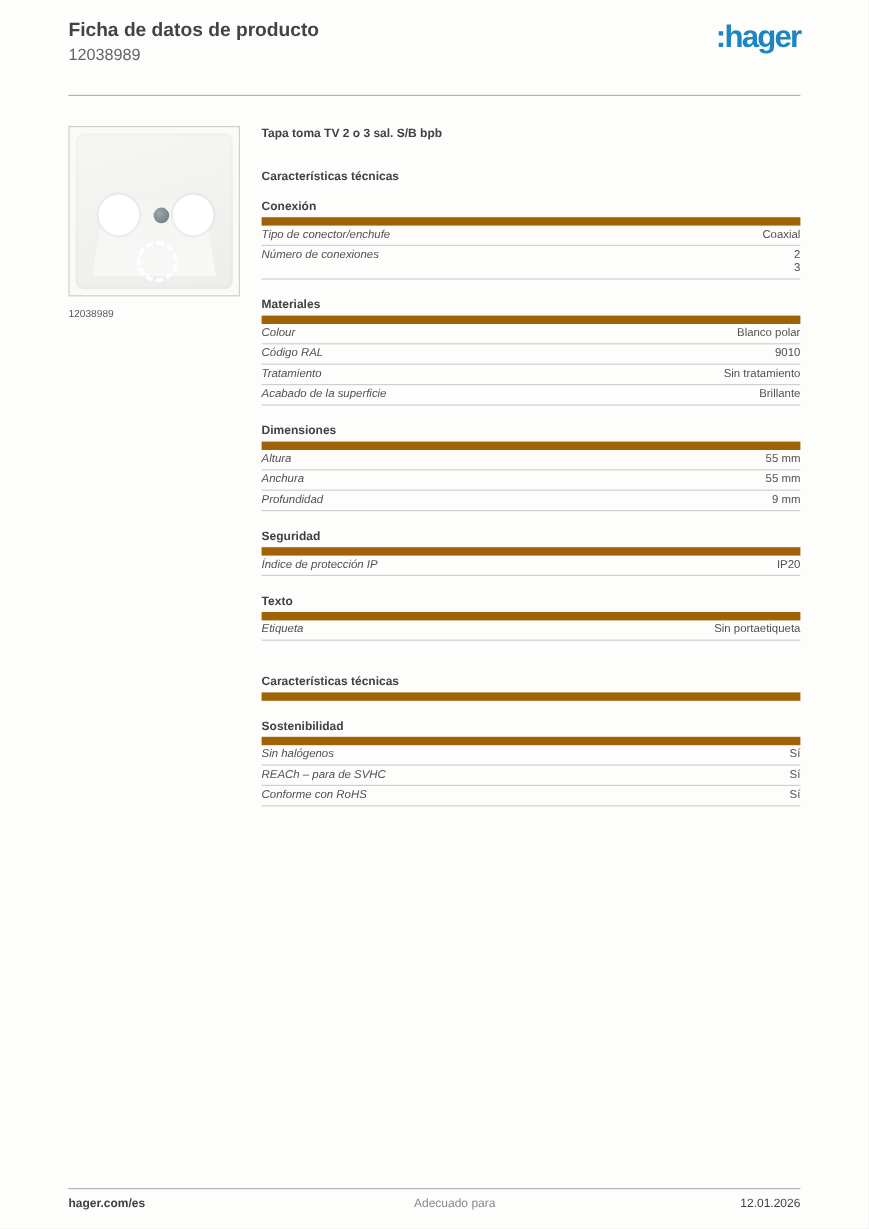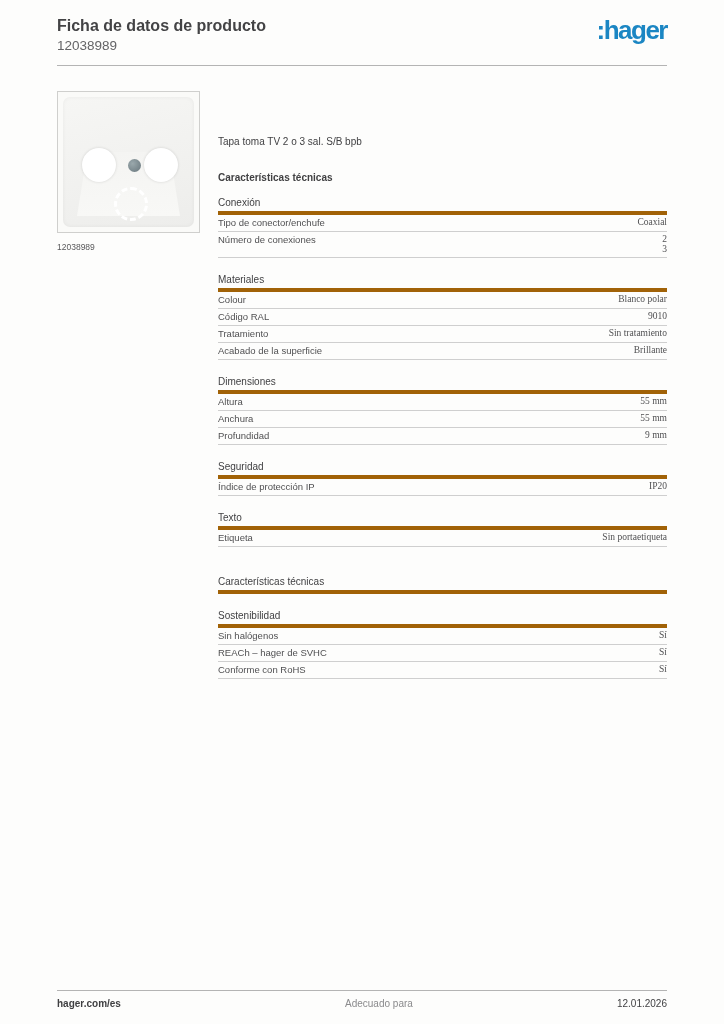--- a/index.html
+++ b/index.html
@@ -5,21 +5,21 @@
   * { margin:0; padding:0; box-sizing:border-box; }
   html,body { background:#e9e9e9; }
   .page {
     width:724px; height:1024px; position:relative; margin:0 auto;
     background:#fdfdfc; overflow:hidden;
     font-family:"Liberation Sans","DejaVu Sans",sans-serif;
     color:#4a4a4c;
   }
   
   .header {
-    margin:0 57px; padding:16px 0 12px;
+    margin:0 57px; padding:16px 0 26px;
     border-bottom:1px solid #b4b4b4;
     display:flex; justify-content:space-between; align-items:flex-start;
   }
   .header-title { font-size:16px; font-weight:bold; color:#434345; line-height:1.25; }
   .header-code  { font-size:13.5px; color:#646466; margin-top:2px; }
   .logo { font-size:26px; font-weight:bold; letter-spacing:-1.5px; line-height:1.1; }
   
   .main { display:flex; padding:25px 57px 0; gap:18px; }
   .photo-col { flex:0 0 143px; width:143px; }
   .photo-frame {
@@ -47,35 +47,35 @@
     border-radius:50%;
     background:radial-gradient(circle at 35% 35%, #9aa8ac, #68767c);
   }
   .knockout {
     position:absolute; left:51px; top:90px; width:34px; height:34px;
     border:3.5px dashed #ffffff; border-radius:50%;
   }
   .photo-caption { margin-top:9px; font-size:8.5px; color:#59595b; }
   
   .content-col { flex:1; min-width:0; padding-top:1px; }
-  .product-name { font-size:10px; font-weight:normal; color:#414143; margin-bottom:25px;margin-top:44px; }
+  .product-name { font-size:10px; font-weight:bold; color:#414143; margin-bottom:25px; }
   .tech-heading { font-size:10px; font-weight:bold; color:#414143; margin-bottom:14px; }
   .sec { margin-bottom:16px; }
   .sec.sec-gap { margin-top:29px; }
   .sec-title {
-    font-size:10px; font-weight:normal; color:#414143;
-    padding-bottom:3px; border-bottom:4px solid #a16207;
+    font-size:10px; font-weight:bold; color:#414143;
+    padding-bottom:3px; border-bottom:7px solid #a16207;
   }
   .row {
     display:flex; justify-content:space-between; align-items:flex-start;
     font-size:9.5px; color:#505052;
     padding:2px 0 3px; border-bottom:1px solid #cfcfcf;
   }
-  .row-label { padding-right:10px; }
-  .row-values { text-align:left; white-space:nowrap;font-family:Liberation Serif, serif; }
+  .row-label { padding-right:10px;font-style:italic; }
+  .row-values { text-align:left; white-space:nowrap; }
   
   .footer {
     position:absolute; left:57px; right:57px; bottom:0;
     padding:7px 0 15px; border-top:1px solid #b4b4b4;
     display:flex; justify-content:space-between; align-items:baseline;
     font-size:10px;
   }
   .footer-left  { font-weight:bold; color:#3f3f41; }
   .footer-center{ color:#8a8a8c;margin-left:20px; }
   .footer-right { font-weight:normal; color:#3f3f41; }
@@ -199,21 +199,21 @@
           </section>
           <section class="sec">
             <div class="sec-title">Sostenibilidad</div>
             <div class="row">
               <span class="row-label">Sin halógenos</span>
               <span class="row-values">
                 <div>Sí</div>
               </span>
             </div>
             <div class="row">
-              <span class="row-label">REACh – hager de SVHC</span>
+              <span class="row-label">REACh – para de SVHC</span>
               <span class="row-values">
                 <div>Sí</div>
               </span>
             </div>
             <div class="row">
               <span class="row-label">Conforme con RoHS</span>
               <span class="row-values">
                 <div>Sí</div>
               </span>
             </div>

